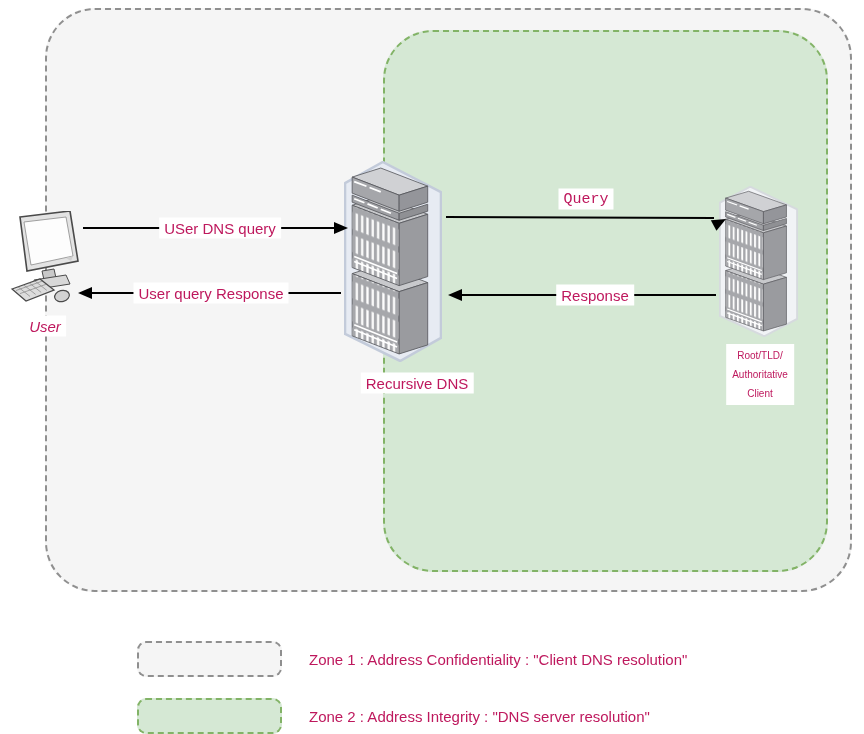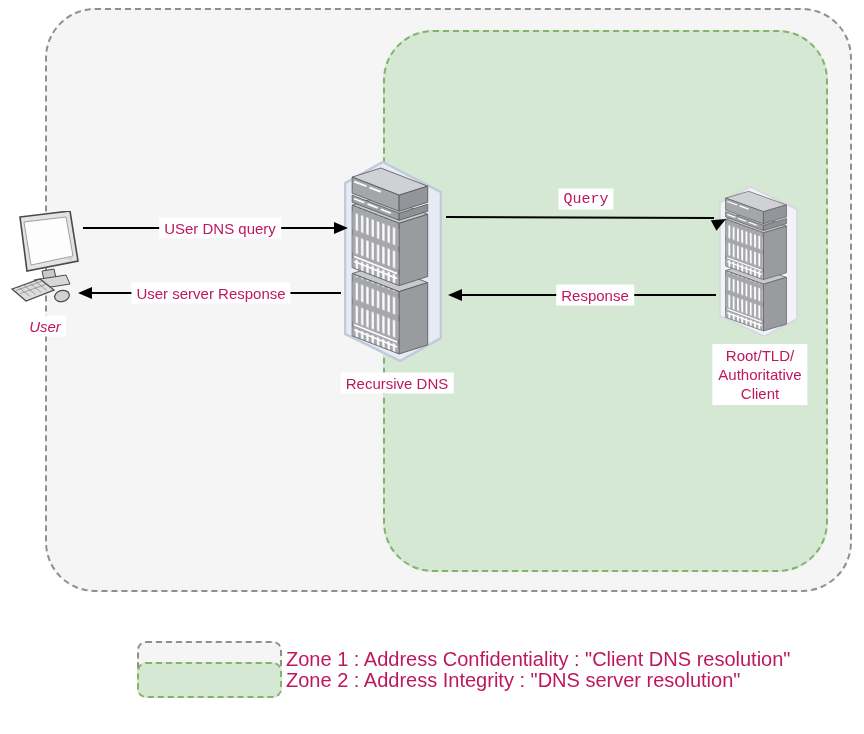--- a/index.html
+++ b/index.html
@@ -20,31 +20,31 @@
   #arrow-layer{position:absolute;left:0;top:0;width:864px;height:734px;z-index:5;pointer-events:none;}
   #arrow-layer line{stroke:#000;stroke-width:2;}
   #arrow-layer polygon{fill:#000;}
   
   .lbl{
     position:absolute;transform:translate(-50%,-50%);background:#ffffff;
     padding:1px 5px;font-size:15px;line-height:19px;white-space:nowrap;z-index:6;
   }
   .lbl-block{
     position:absolute;transform:translateX(-50%);background:#ffffff;text-align:center;
-    font-size:15px;line-height:19px;padding:2px 6px;z-index:6;
+    font-size:10px;line-height:19px;padding:2px 6px;z-index:6;
   }
   .lbl-block span{display:block;}
   
   .legend-row{position:absolute;display:flex;align-items:center;z-index:3;}
   #legend-row-1{left:137px;top:641px;}
-  #legend-row-2{left:137px;top:662px;}
+  #legend-row-2{left:137px;top:698px;}
   .swatch{box-sizing:border-box;width:145px;height:36px;border-radius:9px;flex:0 0 auto;}
   #legend-swatch-1{background:#f5f5f5;border:2px dashed #8f8f8f;}
   #legend-swatch-2{background:#d5e8d4;border:2px dashed #82b366;}
-  .legend-label{margin-left:4px;font-size:20px;white-space:nowrap;}
+  .legend-label{margin-left:27px;font-size:15px;white-space:nowrap;}
   
   .rack-mid{--shell:#e7ebf3;--shellb:#c3cbda;}
   .rack-right{--shell:#f1f3f6;--shellb:#d6dade;}
 </style>
 </head>
 <body>
 
 <svg width="0" height="0" style="position:absolute" aria-hidden="true">
   <defs>
     <pattern id="slats" width="5.2" height="23" patternUnits="userSpaceOnUse" patternTransform="skewY(21)">
@@ -127,26 +127,26 @@
       <line x1="446" y1="217" x2="714" y2="218"></line>
       <polygon points="726,219 712,213 712,225" transform="rotate(-28 726 219)"></polygon>
     </g>
     <g>
       <line x1="716" y1="295" x2="461" y2="295"></line>
       <polygon points="448,295 462,289 462,301"></polygon>
     </g>
   </svg>
 
   <div class="lbl" style="left:220px;top:228px;">USer DNS query</div>
-  <div class="lbl" style="left:211px;top:293px;">User server Response</div>
+  <div class="lbl" style="left:211px;top:293px;">User query Response</div>
   <div class="lbl" style="left:586px;top:199px;font-family:Liberation Mono, monospace;">Query</div>
   <div class="lbl" style="left:595px;top:295px;text-align:right;">Response</div>
 
   <div class="lbl" style="left:45px;top:326px;font-style:italic;">User</div>
-  <div class="lbl" style="left:397px;top:383px;text-align:right;">Recursive DNS</div>
+  <div class="lbl" style="left:417px;top:383px;text-align:right;">Recursive DNS</div>
   <div class="lbl-block" style="left:760px;top:344px;">
     <span>Root/TLD/</span>
     <span>Authoritative</span>
     <span>Client</span>
   </div>
 
   <div id="legend-row-1" class="legend-row">
     <div id="legend-swatch-1" class="swatch"></div>
     <div class="legend-label">Zone 1 :  Address Confidentiality : "Client DNS resolution"</div>
   </div>

